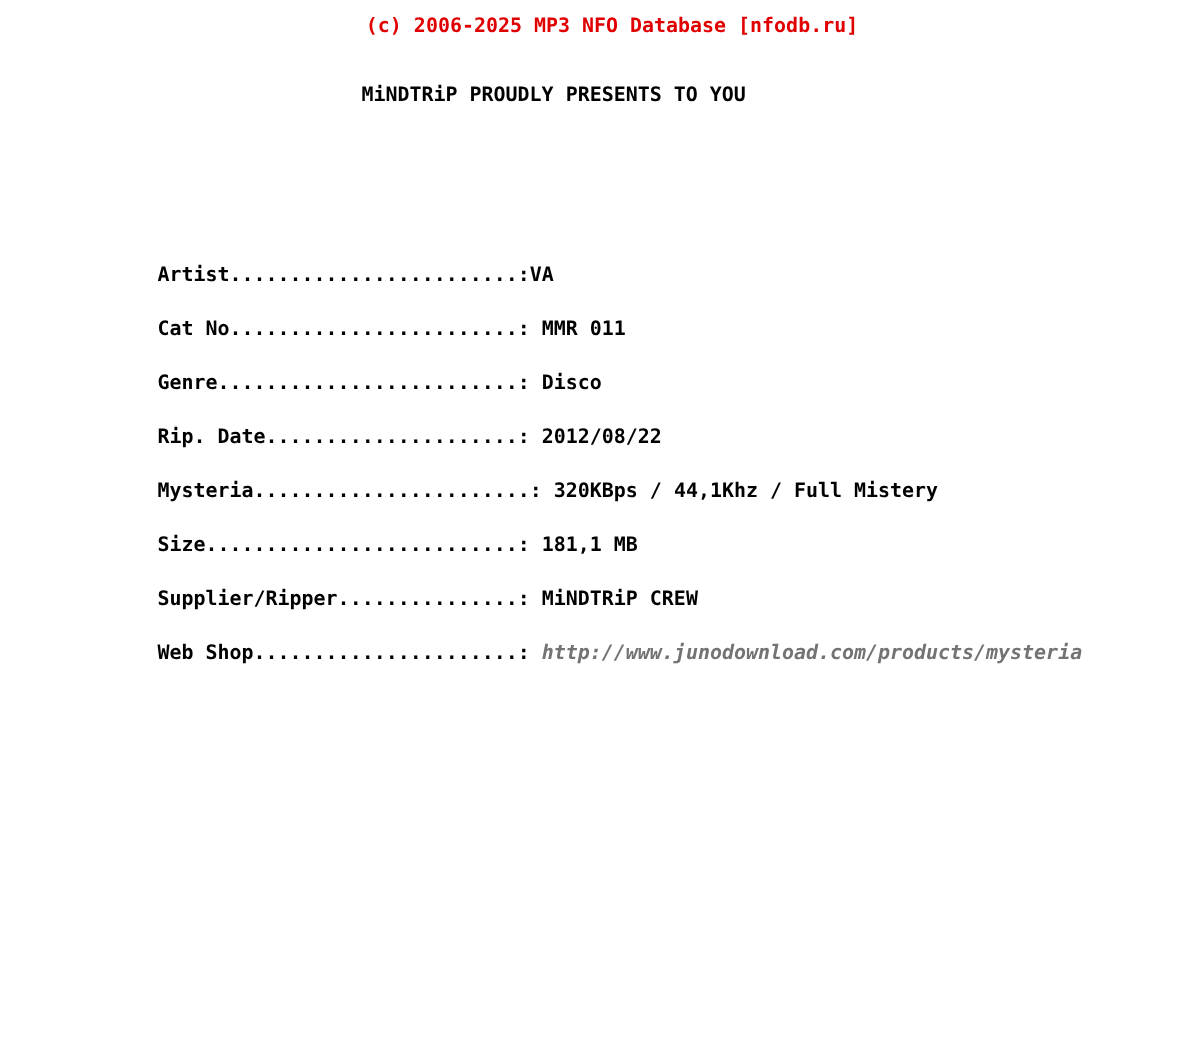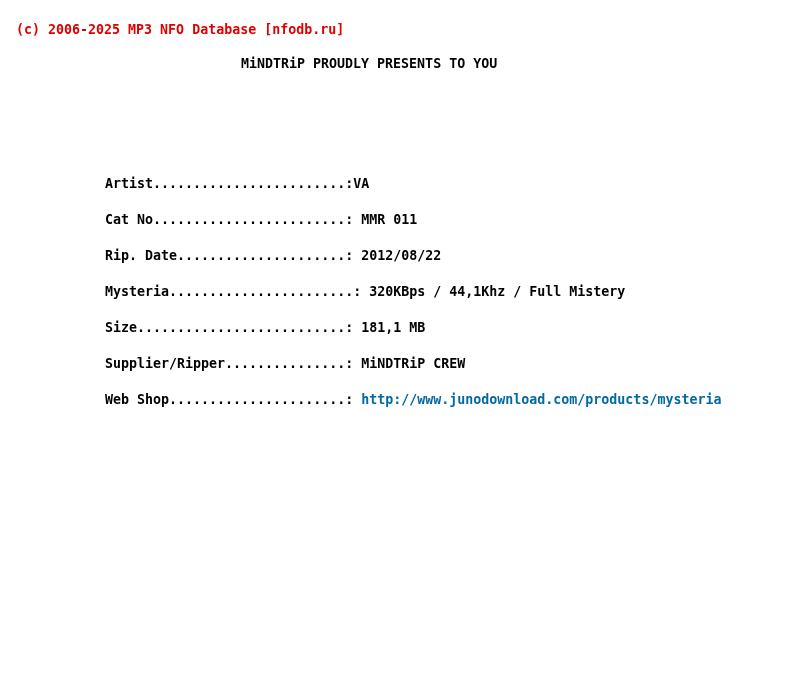--- a/index.html
+++ b/index.html
@@ -13,27 +13,26 @@
   body {
     position: relative;
     font-family: "DejaVu Sans Mono", "Liberation Mono", monospace;
     color: #000000;
   }
   .header {
     position: absolute;
     left: 0;
     top: 0;
     width: 800px;
-    text-align: left;
+    text-align: center;
     font-size: 13.3px;
     line-height: 12px;
     height: 12px;
     white-space: pre;
     font-weight: bold;
-    margin-top: 12px;
   }
   .header a {
     color: #e00000;
     text-decoration: none;
   }
   .nfo {
     position: absolute;
     left: 9px;
     top: 22px;
     margin: 0;
@@ -44,37 +43,38 @@
   }
   .row {
     display: block;
     height: 12px;
     line-height: 12px;
     white-space: pre;
   }
   .field-label, .field-value, .track-num, .track-sep, .track-title, .track-time, .sect {
     white-space: pre;
   }
-  .link { color: #0369a1; text-decoration: none; }
+  .link { color: #737373; text-decoration: none; font-style: italic; }
 </style>
 </head>
 <body>
 
 <div class="header">
   <a style="color: rgb(224, 0, 0);">(c) 2006-2025 MP3 NFO Database [nfodb.ru]</a>
 </div>
 
 <div class="nfo">
   
   <span class="row"><span style="display:inline-block;width:232px"></span><span>MiNDTRiP PROUDLY PRESENTS TO YOU</span></span>
   <span class="row"></span>
   <span class="row"></span>
   
   <span class="row"><span style="display:inline-block;width:96px"></span><span class="field-label">Artist........................:</span><span style="display:inline-block;width:0"> </span><span class="field-value">VA</span></span>
   <span class="row"><span style="display:inline-block;width:96px"></span><span class="field-label">Cat No........................:</span><span> </span><span class="field-value">MMR 011</span></span>
+  <span class="row"><span style="display:inline-block;width:96px"></span><span class="field-label">Genre.........................:</span><span> </span><span class="field-value">Disco</span></span>
   <span class="row"><span style="display:inline-block;width:96px"></span><span class="field-label">Rip. Date.....................:</span><span> </span><span class="field-value">2012/08/22</span></span>
   <span class="row"><span style="display:inline-block;width:96px"></span><span class="field-label">Mysteria.......................:</span><span> </span><span class="field-value">320KBps / 44,1Khz / Full Mistery</span></span>
   <span class="row"><span style="display:inline-block;width:96px"></span><span class="field-label">Size..........................:</span><span> </span><span class="field-value">181,1 MB</span></span>
   <span class="row"><span style="display:inline-block;width:96px"></span><span class="field-label">Supplier/Ripper...............:</span><span> </span><span class="field-value">MiNDTRiP CREW</span></span>
   <span class="row"><span style="display:inline-block;width:96px"></span><span class="field-label">Web Shop......................:</span><span> </span><a class="field-value link">http://www.junodownload.com/products/mysteria</a></span>
   <span class="row"></span>
   <span class="row"></span>
   <span class="row"></span>
   
   

